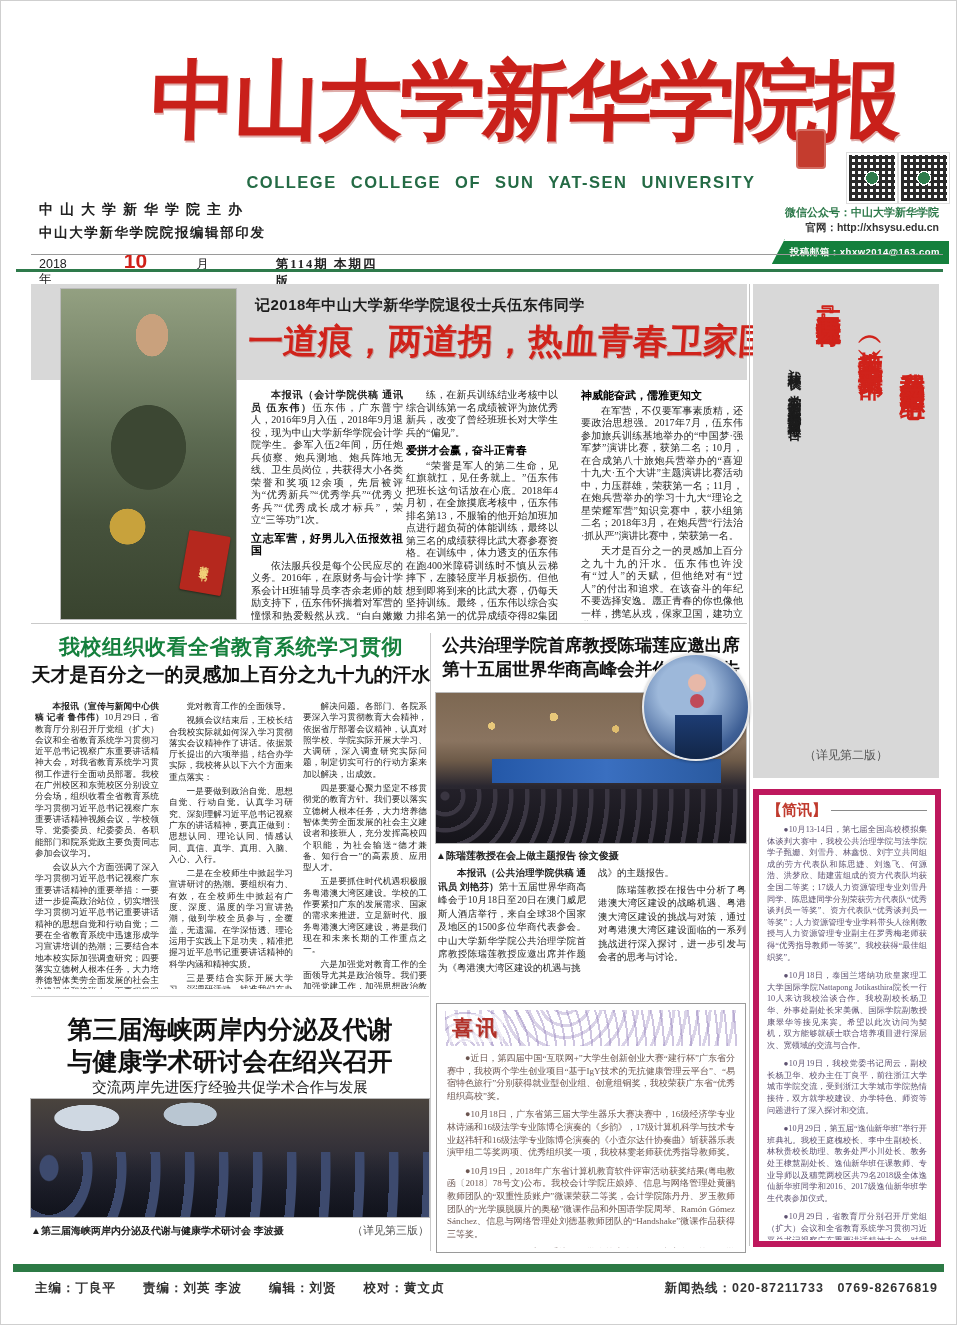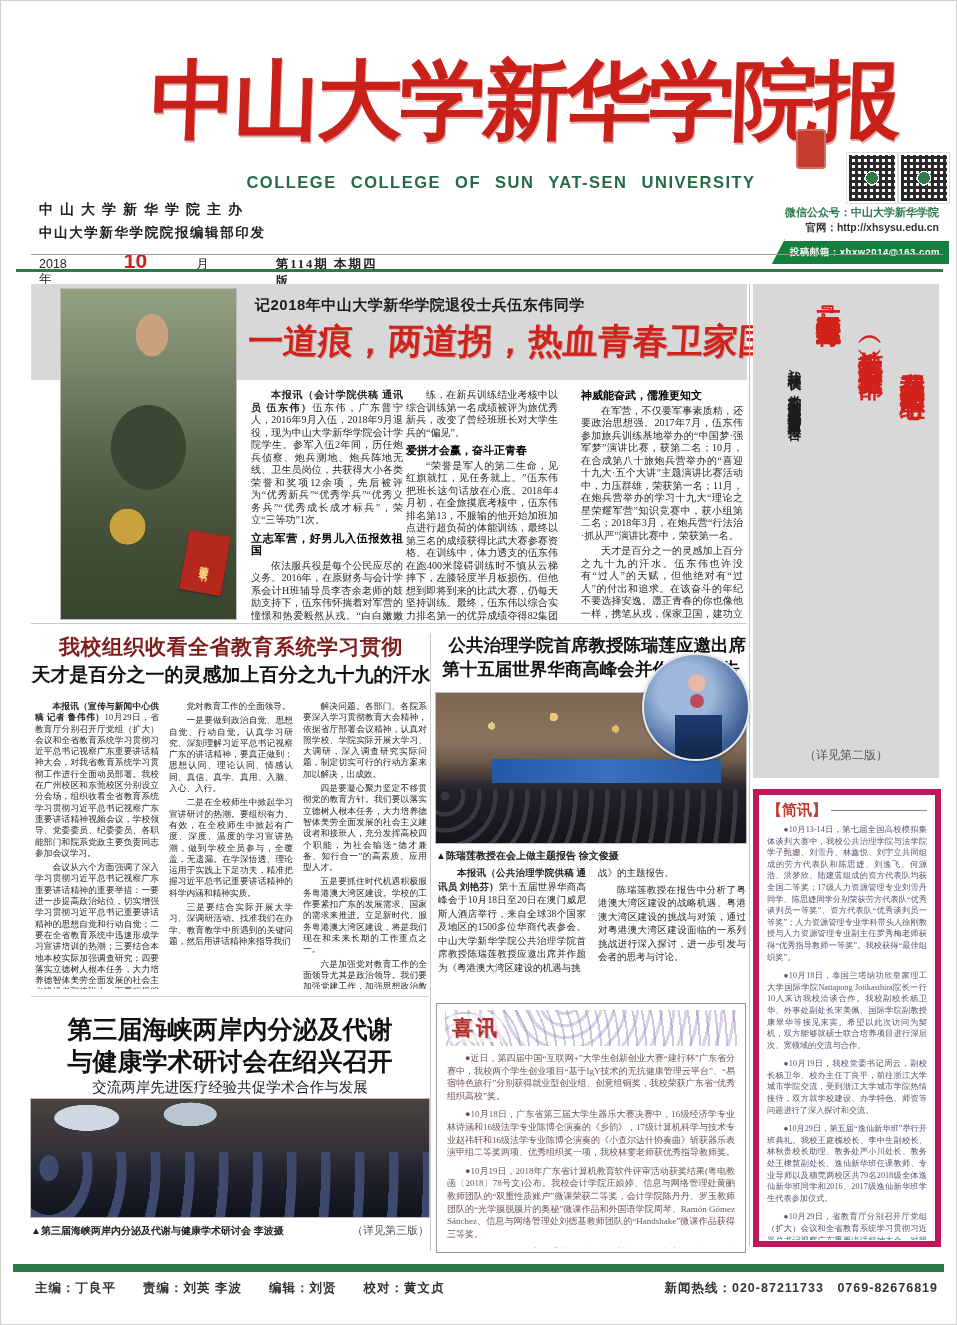--- a/index.html
+++ b/index.html
@@ -73,29 +73,29 @@
   .side-note { position:absolute; bottom:14px; width:100%; text-align:center; font-size:12px; color:#555; }
 
   
   .h-sep1 { left:30px; top:622px; width:716px; height:1px; background:#c9c9c9; }
   .h-sep2 { left:30px; top:995px; width:398px; height:1px; background:#d2d2d2; }
   .v-sep1 { left:429px; top:632px; width:1px; height:618px; background:#c9c9c9; }
   .v-sep2 { left:748px; top:283px; width:1px; height:962px; background:#c3c3c3; }
 
   
   .edu-t1 { left:30px; top:632px; width:400px; text-align:center; font-size:21px; font-weight:900;
-            color:#7f1d1d; font-family:"Liberation Serif",serif; letter-spacing:.5px; white-space:nowrap; }
+            color:#15803d; font-family:"Liberation Serif",serif; letter-spacing:.5px; white-space:nowrap; }
   .edu-t2 { left:30px; top:661px; width:400px; text-align:center; font-size:19px; font-weight:900;
             color:#111; font-family:"Liberation Serif",serif; white-space:nowrap; }
   .edu-col { top:700px; height:288px; font-size:8.7px; line-height:11.3px; text-align:justify;
              color:#262626; overflow:hidden; font-family:"Liberation Serif",serif; }
   .edu-col p { margin:0 0 3px; text-indent:2em; }
 
   
-  .chen-t1 { left:435px; top:632px; width:310px; text-align:right; font-size:17.5px; font-weight:900;
+  .chen-t1 { left:435px; top:632px; width:310px; text-align:center; font-size:17.5px; font-weight:900;
              color:#111; font-family:Liberation Mono, monospace; white-space:nowrap; }
   .chen-t2 { left:435px; top:656px; width:310px; text-align:center; font-size:17.5px; font-weight:900;
              color:#111; font-family:"Liberation Serif",serif; white-space:nowrap; }
   .photo-conf { left:435px; top:692px; width:310px; height:150px;
         background-image:
           radial-gradient(circle 6px at 18% 22%, #e8c87a 60%, rgba(0,0,0,0) 62%),
           radial-gradient(circle 7px at 38% 16%, #e8c87a 60%, rgba(0,0,0,0) 62%),
           radial-gradient(circle 6px at 58% 24%, #e0bd6e 60%, rgba(0,0,0,0) 62%),
           linear-gradient(180deg,#7d6852 0%, #8a7460 32%, #6e5b49 45%, #2a2730 62%, #17161c 100%);
         box-shadow:0 0 0 1px #bbb; }
@@ -239,20 +239,21 @@
 
   <div class="abs edu-t1">我校组织收看全省教育系统学习贯彻</div>
   <div class="abs edu-t2">天才是百分之一的灵感加上百分之九十九的汗水</div>
 
   <div class="abs edu-col" style="left:34px; width:124px;">
     <p><span class="byline">本报讯（宣传与新闻中心供稿 记者 鲁伟伟）</span><span>10月29日，省教育厅分别召开厅党组（扩大）会议和全省教育系统学习贯彻习近平总书记视察广东重要讲话精神大会，对我省教育系统学习贯彻工作进行全面动员部署。我校在广州校区和东莞校区分别设立分会场，组织收看全省教育系统学习贯彻习近平总书记视察广东重要讲话精神视频会议，学校领导、党委委员、纪委委员、各职能部门和院系党政主要负责同志参加会议学习。</span></p>
     <p>会议从六个方面强调了深入学习贯彻习近平总书记视察广东重要讲话精神的重要举措：一要进一步提高政治站位，切实增强学习贯彻习近平总书记重要讲话精神的思想自觉和行动自觉；二要在全省教育系统中迅速形成学习宣讲培训的热潮；三要结合本地本校实际加强调查研究；四要落实立德树人根本任务，大力培养德智体美劳全面发展的社会主义建设者和接班人；五要积极服务粤港澳大湾区建设；六要加强</p>
   </div>
   <div class="abs edu-col" style="left:168px; width:124px;">
     <p>党对教育工作的全面领导。</p>
+    <p>视频会议结束后，王校长结合我校实际就如何深入学习贯彻落实会议精神作了讲话。依据景厅长提出的六项举措，结合办学实际，我校将从以下六个方面来重点落实：</p>
     <p>一是要做到政治自觉、思想自觉、行动自觉。认真学习研究、深刻理解习近平总书记视察广东的讲话精神，要真正做到：思想认同、理论认同、情感认同、真信、真学、真用、入脑、入心、入行。</p>
     <p>二是在全校师生中掀起学习宣讲研讨的热潮。要组织有力、有效，在全校师生中掀起有广度、深度、温度的学习宣讲热潮，做到学校全员参与，全覆盖，无遗漏。在学深悟透、理论运用于实践上下足功夫，精准把握习近平总书记重要讲话精神的科学内涵和精神实质。</p>
     <p>三是要结合实际开展大学习、深调研活动。找准我们在办学、教育教学中所遇到的关键问题，然后用讲话精神来指导我们</p>
   </div>
   <div class="abs edu-col" style="left:302px; width:124px;">
     <p>解决问题。各部门、各院系要深入学习贯彻教育大会精神，依据省厅部署会议精神，认真对照学校、学院实际开展大学习、大调研，深入调查研究实际问题，制定切实可行的行动方案来加以解决，出成效。</p>
     <p>四是要凝心聚力坚定不移贯彻党的教育方针。我们要以落实立德树人根本任务，大力培养德智体美劳全面发展的社会主义建设者和接班人，充分发挥高校四个职能，为社会输送“德才兼备、知行合一”的高素质、应用型人才。</p>
     <p>五是要抓住时代机遇积极服务粤港澳大湾区建设。学校的工作要紧扣广东的发展需求、国家的需求来推进。立足新时代、服务粤港澳大湾区建设，将是我们现在和未来长期的工作重点之一。</p>
     <p>六是加强党对教育工作的全面领导尤其是政治领导。我们要加强党建工作，加强思想政治教育，要特别关注学生和老师的思想动态和心理健康。</p>
   </div>

